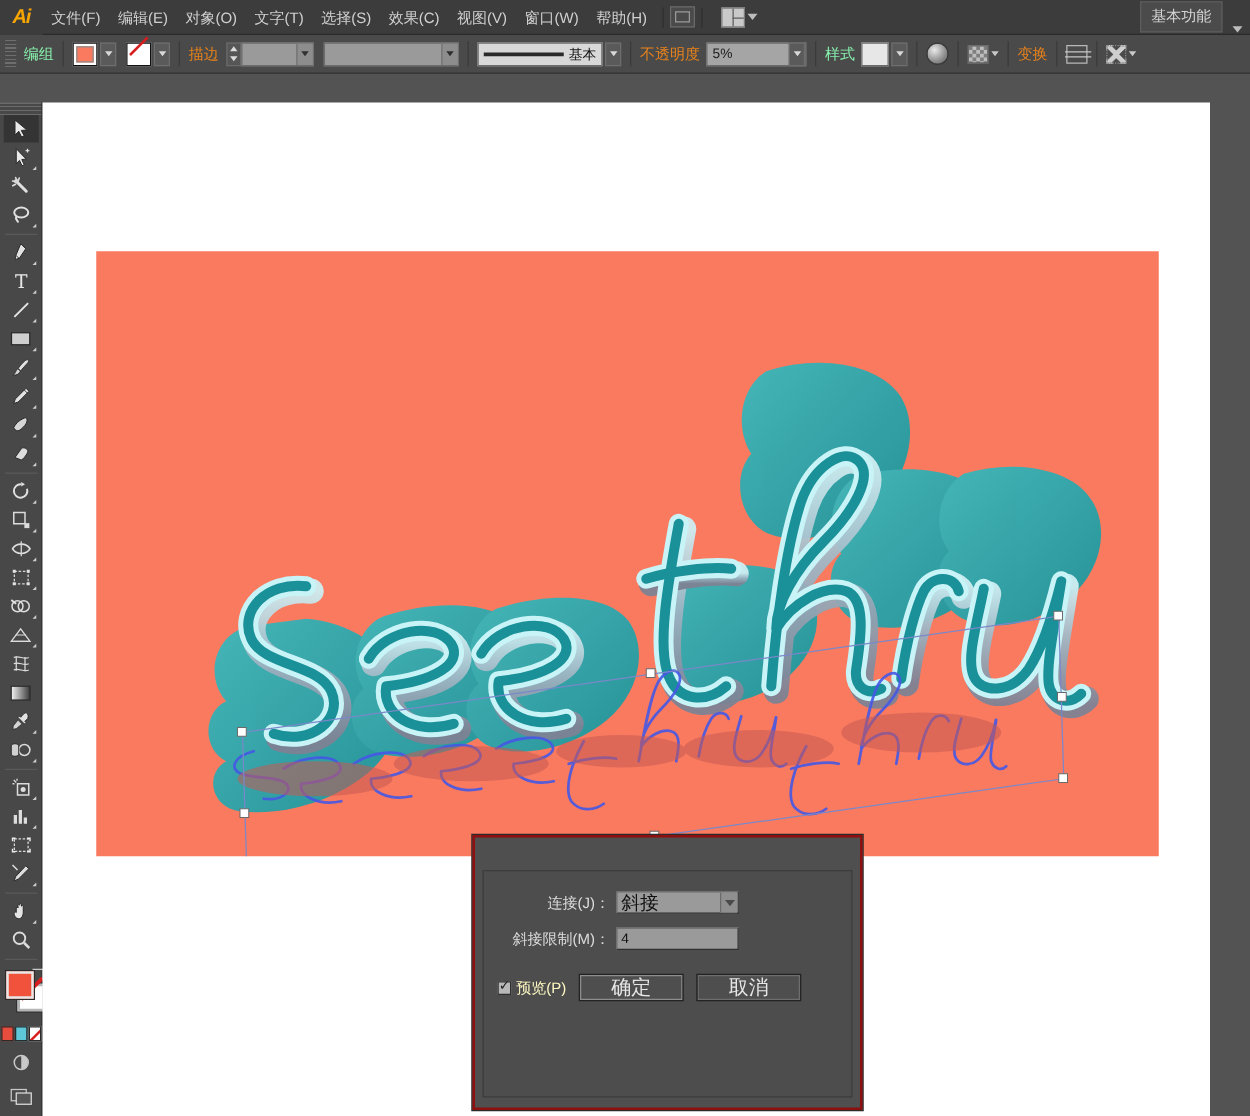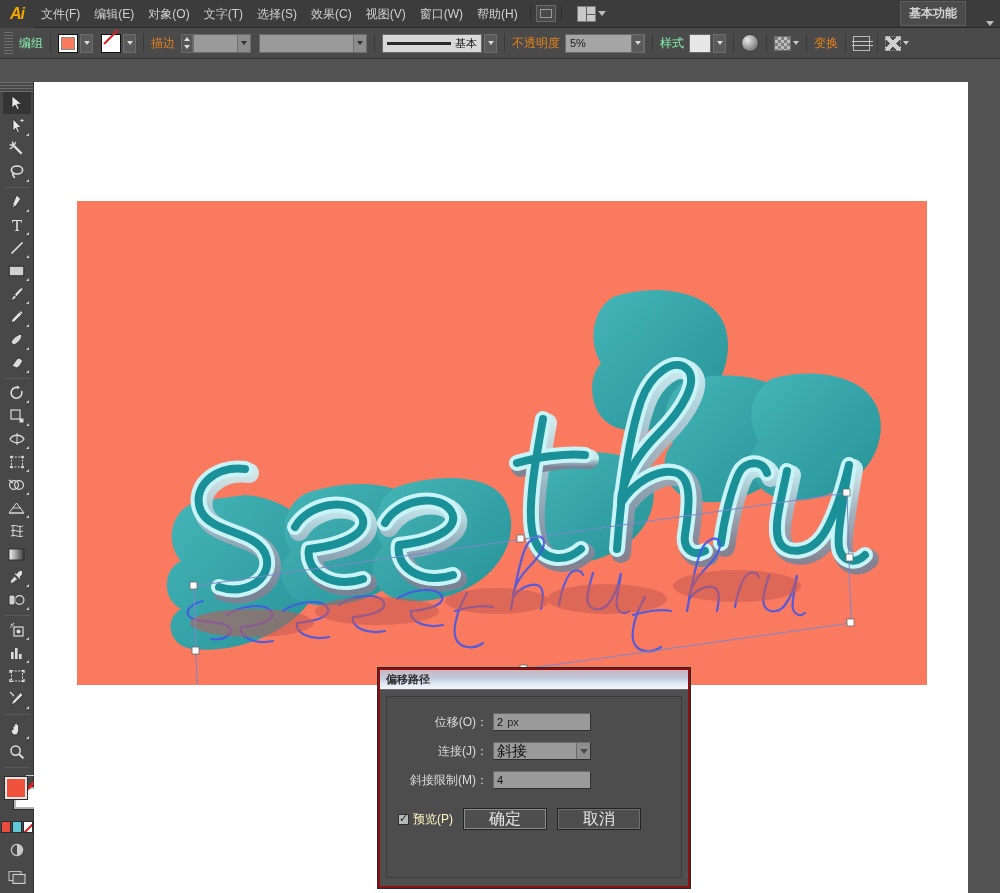--- a/index.html
+++ b/index.html
@@ -46,21 +46,21 @@
     content:""; position:absolute; left:50%; top:0; width:1px; height:100%; background:#5c5c5c;
   }
   .arrange-glyph::after{
     content:""; position:absolute; left:50%; top:50%; width:50%; height:1px; background:#5c5c5c;
   }
   .tri-down{
     width:0;height:0;border-left:4px solid transparent;border-right:4px solid transparent;
     border-top:5px solid #bdbdbd;
   }
   .ws-right{
-    margin-left:auto; display:flex; align-items:flex-end; padding-right:6px; gap:20px;font-weight:bold;
+    margin-left:auto; display:flex; align-items:flex-end; padding-right:6px; gap:8px;
   }
   .ws-box{
     font-size:12px; color:#d5d5d5; padding:3px 8px; background:#4b4b4b;
     border:1px solid #5d5d5d;
   }
 
   
   .ctrlbar{
     position:absolute; left:0; top:28px; width:1000px; height:31px;
     background:#4a4a4a; border-bottom:1px solid #333;
@@ -761,32 +761,22 @@
             <rect x="117" y="510" width="7" height="7"></rect>
             <rect x="443" y="464" width="7" height="7"></rect>
             <rect x="770" y="418" width="7" height="7"></rect>
           </g>
         </g>
       </svg>
     </div>
   </div>
 
   <div class="dialog">
-    <div class="dlg-titlebar">
-      <span class="dlg-title">偏移路径</span>
-    </div>
     <div class="dlg-body">
 
-      <div class="dlg-row">
-        <div class="dlg-lbl">位移(O)：</div>
-        <div class="dlg-input">
-          <span class="val">2</span>
-          <span class="unit">px</span>
-        </div>
-      </div>
 
       <div class="dlg-row">
         <div class="dlg-lbl">连接(J)：</div>
         <div class="dlg-select">
           <span class="val">斜接</span>
           <span class="arr">
               <i></i>
             </span>
         </div>
       </div>

